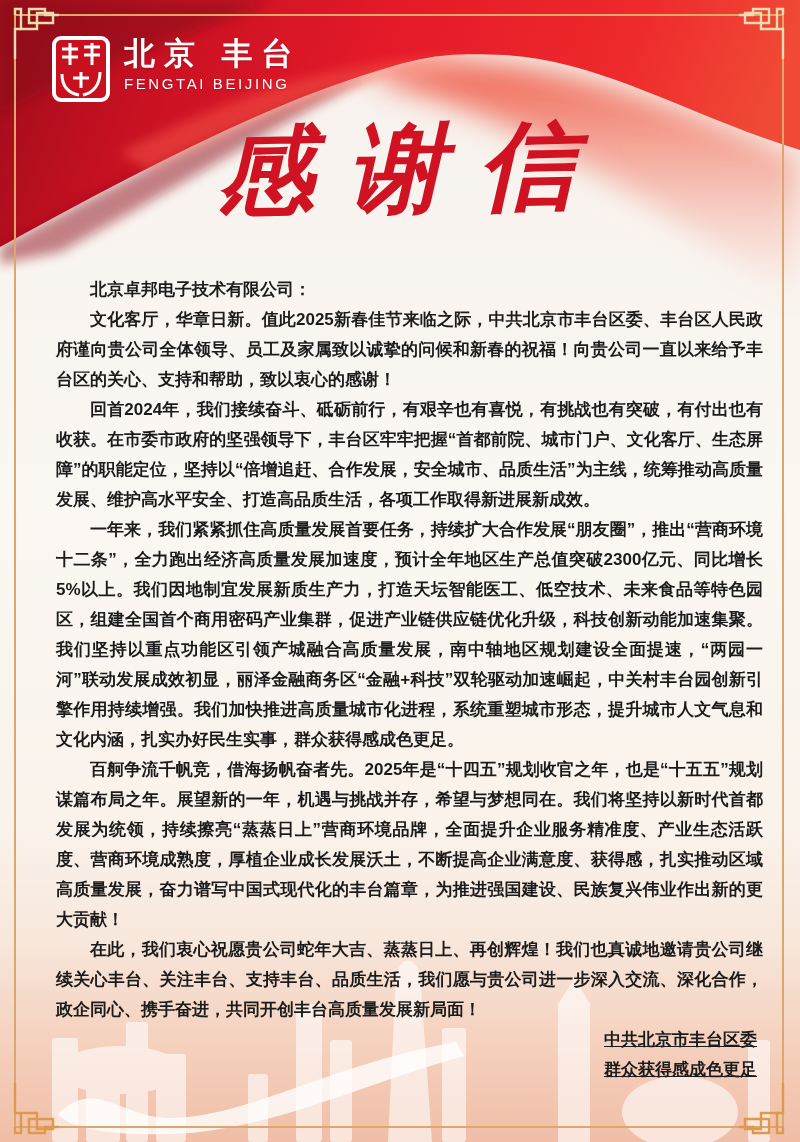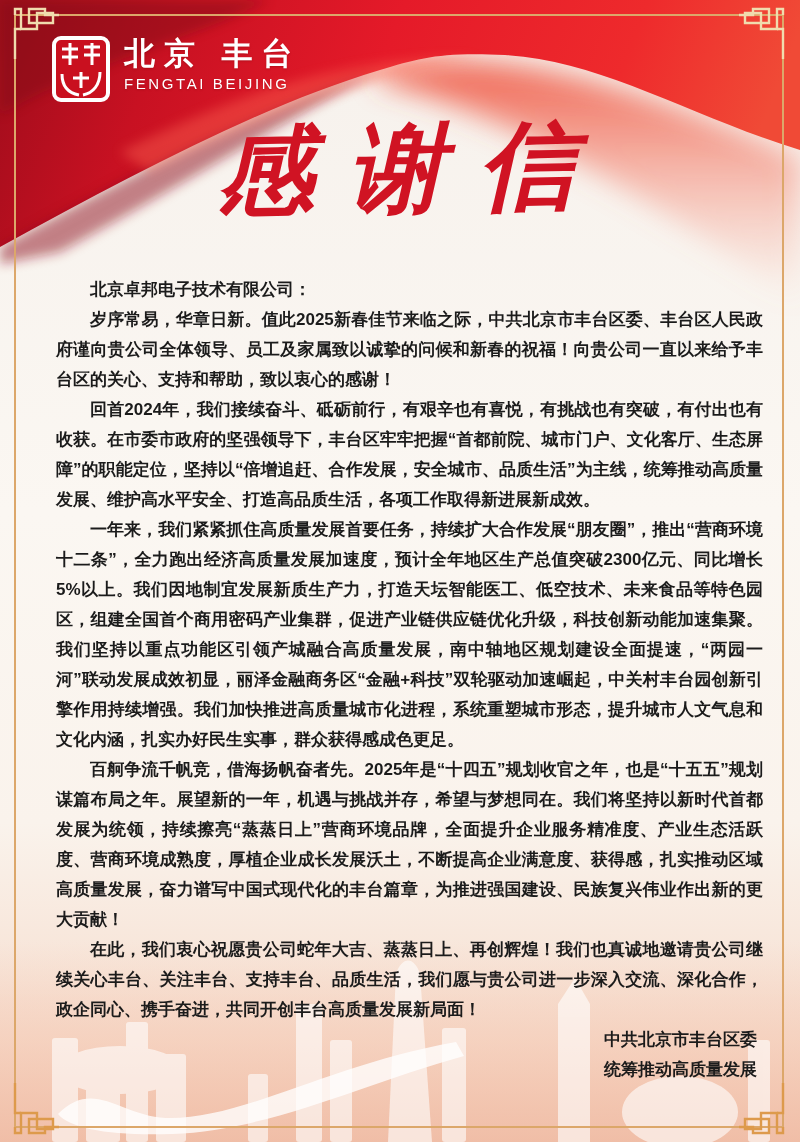--- a/index.html
+++ b/index.html
@@ -23,21 +23,21 @@
     transform:rotate(-1.2deg);
   }
   .body{
     position:absolute;left:56px;top:243px;width:707px;
     color:#1b1b1b;font-size:17px;line-height:30px;font-weight:bold;
     text-align:justify;
     margin-top:32px;
   }
   .body p{margin:0;text-indent:2em;}
   .sig{width:-moz-fit-content;width:fit-content;margin:0 6px 0 auto;text-align:center;line-height:30px;}
-  .sig div{white-space:nowrap;}
+  .sig div{white-space:nowrap;text-decoration:underline;}
 </style>
 </head>
 <body>
 
 <div class="page">
 
   <svg class="skyline" viewBox="0 0 800 200" aria-hidden="true">
     <defs>
       <linearGradient id="gPinkBg" x1="0" y1="0" x2="0" y2="1">
         <stop offset="0" stop-color="#f5cab6" stop-opacity="0"></stop>
@@ -119,25 +119,25 @@
     <div class="brand">
       <div class="brand-cn">北京 丰台</div>
       <div class="brand-en">FENGTAI BEIJING</div>
     </div>
   </div>
 
   <h1 class="title">感谢信</h1>
 
   <div class="body">
     <p>北京卓邦电子技术有限公司：</p>
-    <p>岁序常易，华章日新。值此2025新春佳节来临之际，中共北京市丰台区委、丰台区人民政府谨向贵公司全体领导、员工及家属致以诚挚的问候和新春的祝福！向贵公司一直以来给予丰台区的关心、支持和帮助，致以衷心的感谢！</p>
+    <p>文化客厅，华章日新。值此2025新春佳节来临之际，中共北京市丰台区委、丰台区人民政府谨向贵公司全体领导、员工及家属致以诚挚的问候和新春的祝福！向贵公司一直以来给予丰台区的关心、支持和帮助，致以衷心的感谢！</p>
     <p>回首2024年，我们接续奋斗、砥砺前行，有艰辛也有喜悦，有挑战也有突破，有付出也有收获。在市委市政府的坚强领导下，丰台区牢牢把握“首都前院、城市门户、文化客厅、生态屏障”的职能定位，坚持以“倍增追赶、合作发展，安全城市、品质生活”为主线，统筹推动高质量发展、维护高水平安全、打造高品质生活，各项工作取得新进展新成效。</p>
     <p>一年来，我们紧紧抓住高质量发展首要任务，持续扩大合作发展“朋友圈”，推出“营商环境十二条”，全力跑出经济高质量发展加速度，预计全年地区生产总值突破2300亿元、同比增长5%以上。我们因地制宜发展新质生产力，打造天坛智能医工、低空技术、未来食品等特色园区，组建全国首个商用密码产业集群，促进产业链供应链优化升级，科技创新动能加速集聚。我们坚持以重点功能区引领产城融合高质量发展，南中轴地区规划建设全面提速，“两园一河”联动发展成效初显，丽泽金融商务区“金融+科技”双轮驱动加速崛起，中关村丰台园创新引擎作用持续增强。我们加快推进高质量城市化进程，系统重塑城市形态，提升城市人文气息和文化内涵，扎实办好民生实事，群众获得感成色更足。</p>
     <p>百舸争流千帆竞，借海扬帆奋者先。2025年是“十四五”规划收官之年，也是“十五五”规划谋篇布局之年。展望新的一年，机遇与挑战并存，希望与梦想同在。我们将坚持以新时代首都发展为统领，持续擦亮“蒸蒸日上”营商环境品牌，全面提升企业服务精准度、产业生态活跃度、营商环境成熟度，厚植企业成长发展沃土，不断提高企业满意度、获得感，扎实推动区域高质量发展，奋力谱写中国式现代化的丰台篇章，为推进强国建设、民族复兴伟业作出新的更大贡献！</p>
     <p>在此，我们衷心祝愿贵公司蛇年大吉、蒸蒸日上、再创辉煌！我们也真诚地邀请贵公司继续关心丰台、关注丰台、支持丰台、品质生活，我们愿与贵公司进一步深入交流、深化合作，政企同心、携手奋进，共同开创丰台高质量发展新局面！</p>
     <div class="sig">
       <div>中共北京市丰台区委</div>
-      <div>统筹推动高质量发展</div>
+      <div>群众获得感成色更足</div>
 
     </div>
   </div>
 
 </div>
 
 </body></html>

